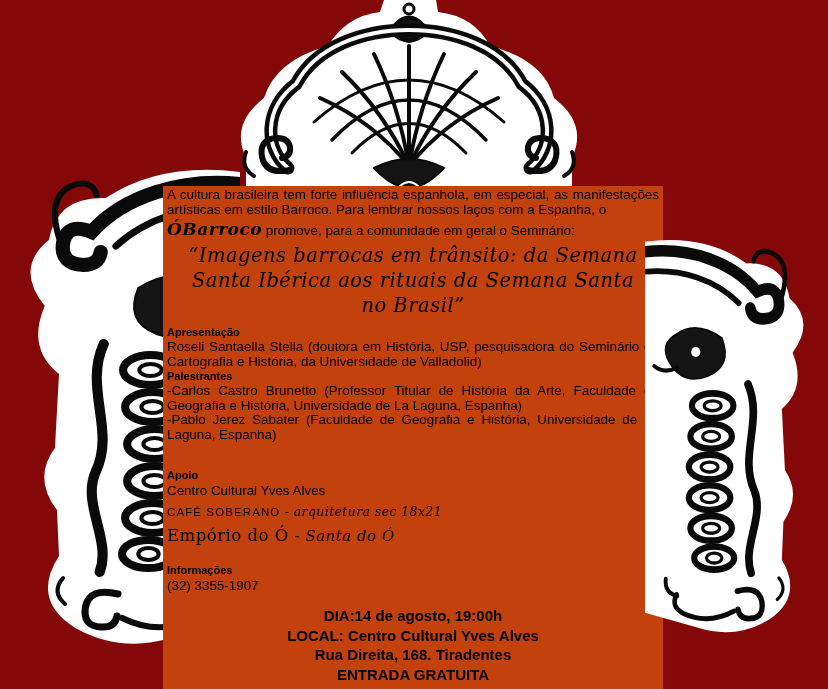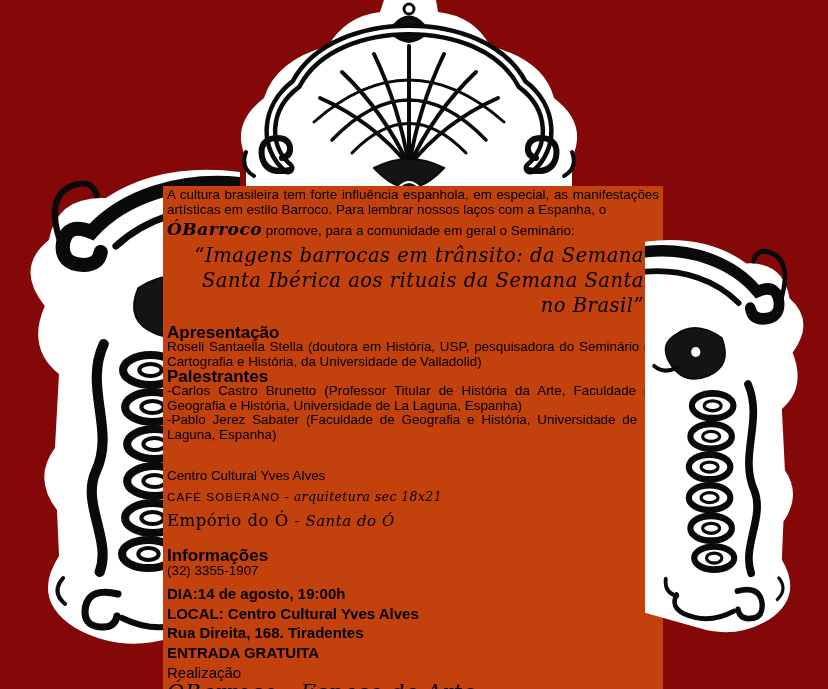--- a/index.html
+++ b/index.html
@@ -16,35 +16,35 @@
   .orn-right{left:645px;top:222px;width:183px;height:418px;z-index:3;}
   .orn svg{width:100%;height:100%;display:block;}
   
   .panel{
     position:absolute;left:163px;top:186px;width:500px;height:503px;
     background:#c2410c;z-index:2;box-sizing:border-box;
     padding:2px 4px 0 4px;overflow:hidden;
   }
   .body-txt{font-size:13.4px;line-height:14.5px;}
   .just{text-align:justify;}
-  .heading{font-weight:bold;font-size:17px;line-height:15px;}
+  .heading{font-weight:bold;font-size:11px;line-height:15px;}
   .script{font-family:"DejaVu Serif", serif;font-style:italic;}
   .logo-line{line-height:21px;margin-top:2px;}
   .logo-txt{font-size:17px;font-weight:bold;letter-spacing:.5px;}
   .title{
-    width:462px;margin:3px auto 7px auto;text-align:right;
+    width:462px;margin:3px auto 7px auto;text-align:center;
     font-size:19.5px;line-height:25px;letter-spacing:.5px;
   }
   .gap-lg{height:26px;}
   .gap-md{height:16px;}
   .cafe-line{font-size:11.5px;line-height:25px;letter-spacing:1.1px;}
   .cafe-italic{font-size:12.5px;letter-spacing:.4px;}
   .emporio-line{font-size:16.5px;line-height:22px;font-family:"DejaVu Serif", serif;letter-spacing:.5px;}
   .emporio-script{font-size:15px;}
-  .event-block{font-weight:bold;font-size:15px;line-height:19.5px;margin-top:5px;}
+  .event-block{text-align:center;font-weight:bold;font-size:15px;line-height:19.5px;margin-top:12px;}
   .realiza{margin-top:3px;font-size:15px;line-height:15px;}
   .big-logo{font-size:21px;line-height:24px;letter-spacing:1px;}
 </style>
 </head>
 <body>
 
 <div class="stage">
 
   <div class="orn orn-top">
     <svg viewBox="0 0 368 192" preserveAspectRatio="none" aria-hidden="true">
@@ -124,20 +124,21 @@
 
     <div class="heading">Apresentação</div>
     <div class="body-txt just">Roseli Santaella Stella (doutora em História, USP, pesquisadora do Seminário de Cartografia e História, da Universidade de Valladolid)</div>
 
     <div class="heading">Palestrantes</div>
     <div class="body-txt just">-Carlos Castro Brunetto (Professor Titular de História da Arte, Faculdade de Geografia e História, Universidade de La Laguna, Espanha)</div>
     <div class="body-txt just">-Pablo Jerez Sabater (Faculdade de Geografia e História, Universidade de La Laguna, Espanha)</div>
 
     <div class="gap-lg"></div>
 
+    <div class="heading">Apoio</div>
     <div class="body-txt" style="line-height:16px;">Centro Cultural Yves Alves</div>
     <div class="cafe-line">
       <span>CAFÉ SOBERANO</span>
       <span class="script cafe-italic">- arquitetura sec 18x21</span>
     </div>
     <div class="emporio-line">
       <span>Empório do Ó</span>
       <span class="script emporio-script">- Santa do Ó</span>
     </div>
 

